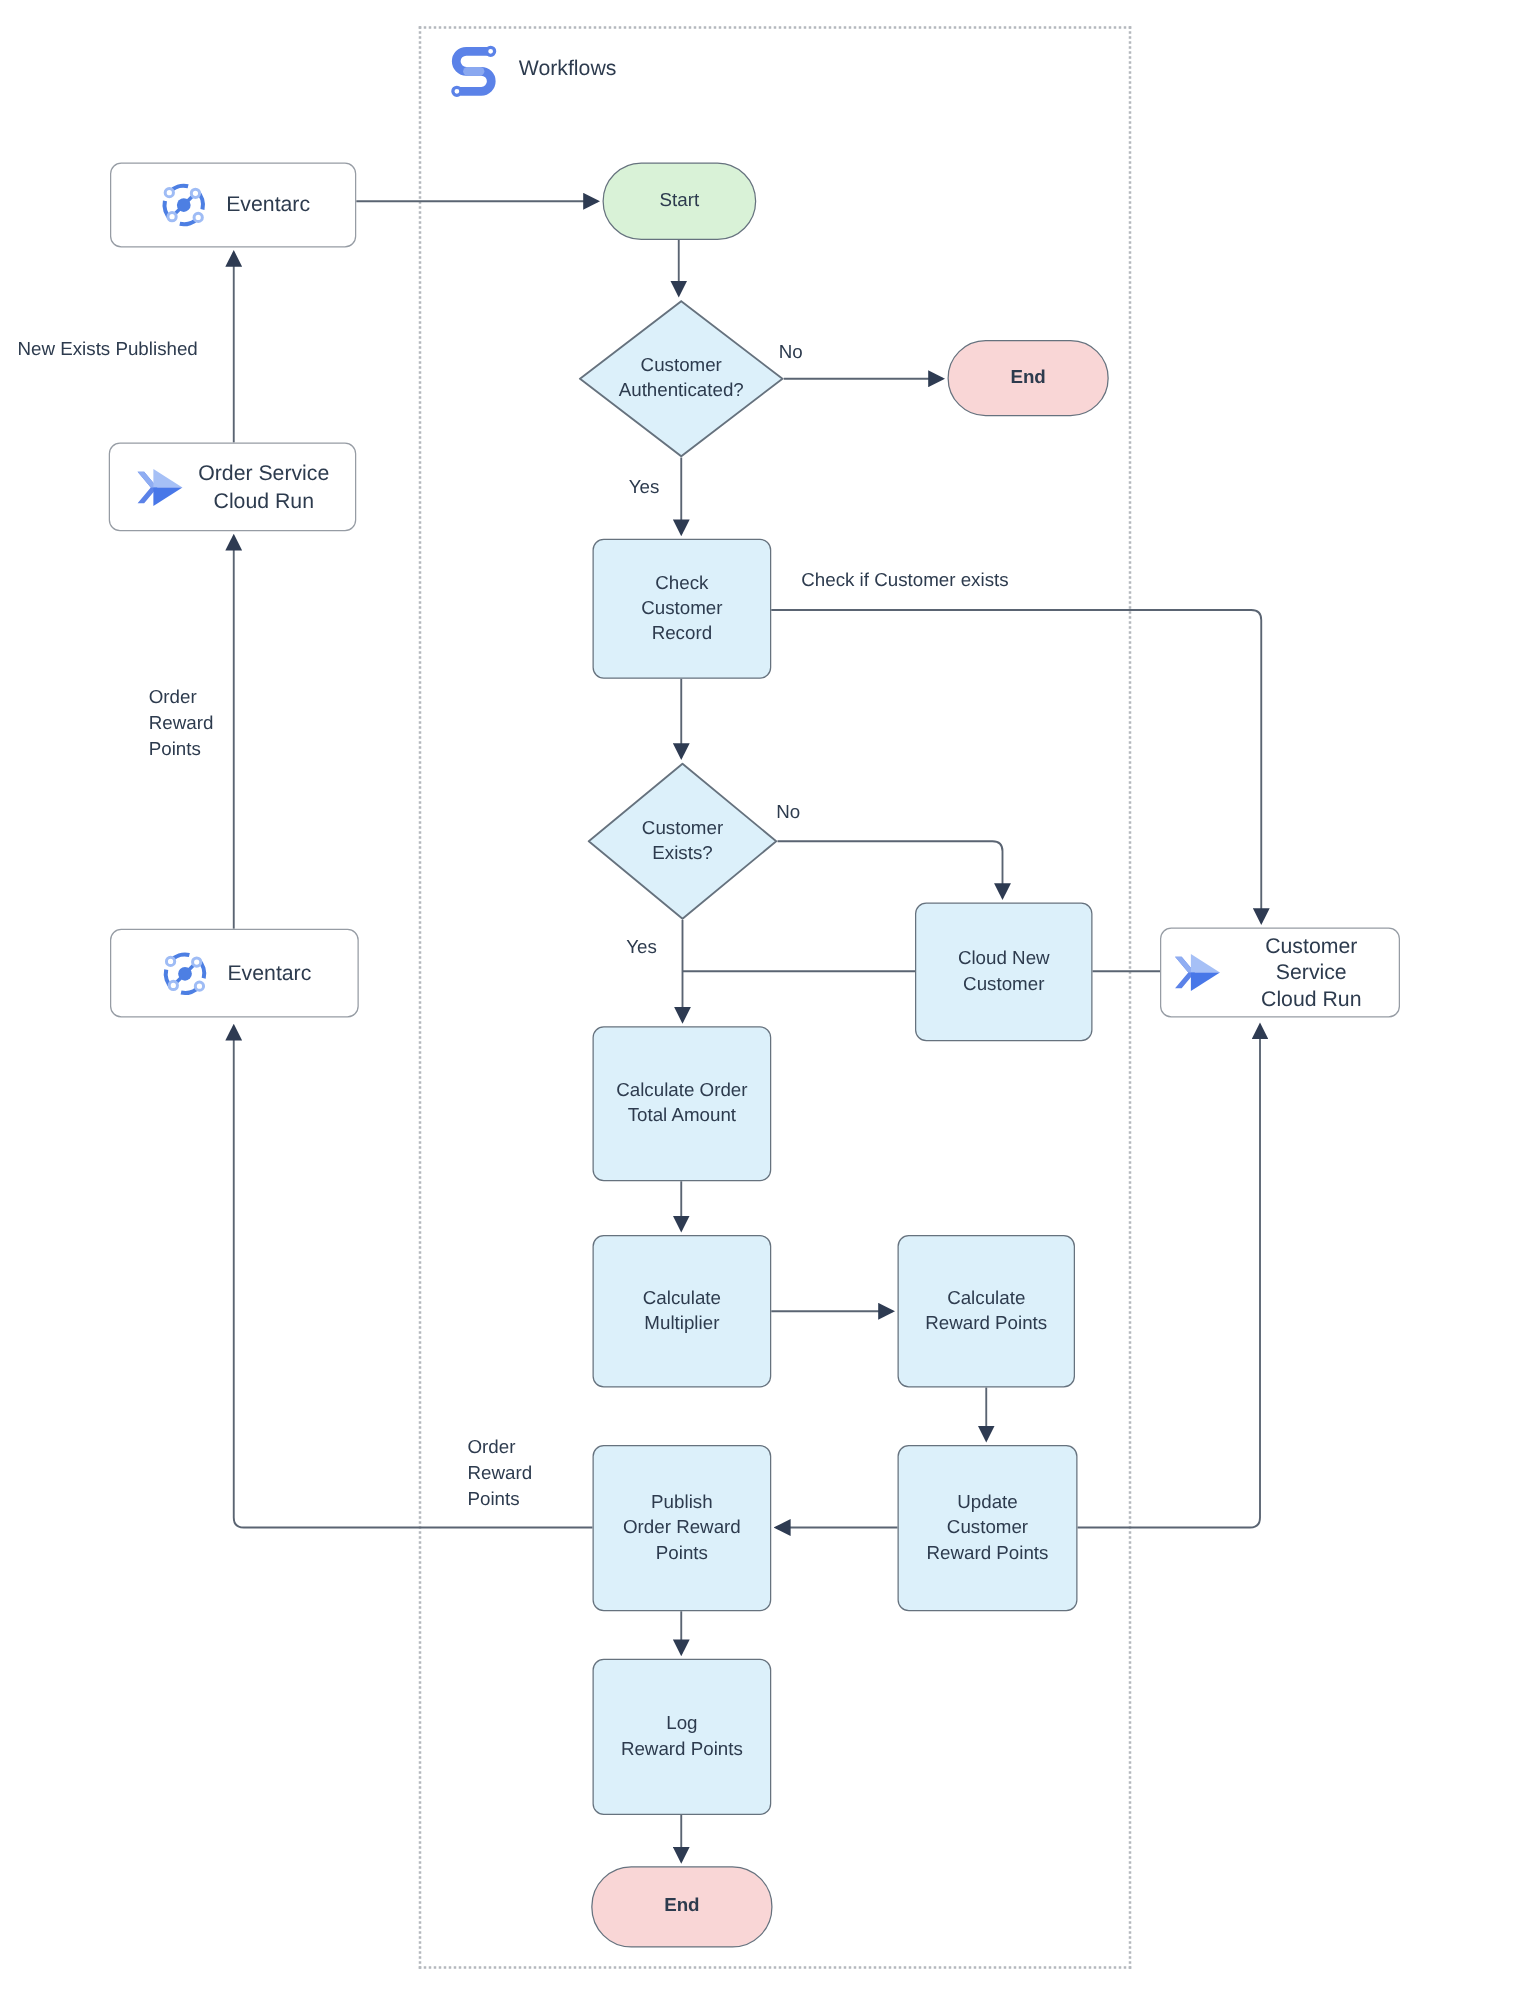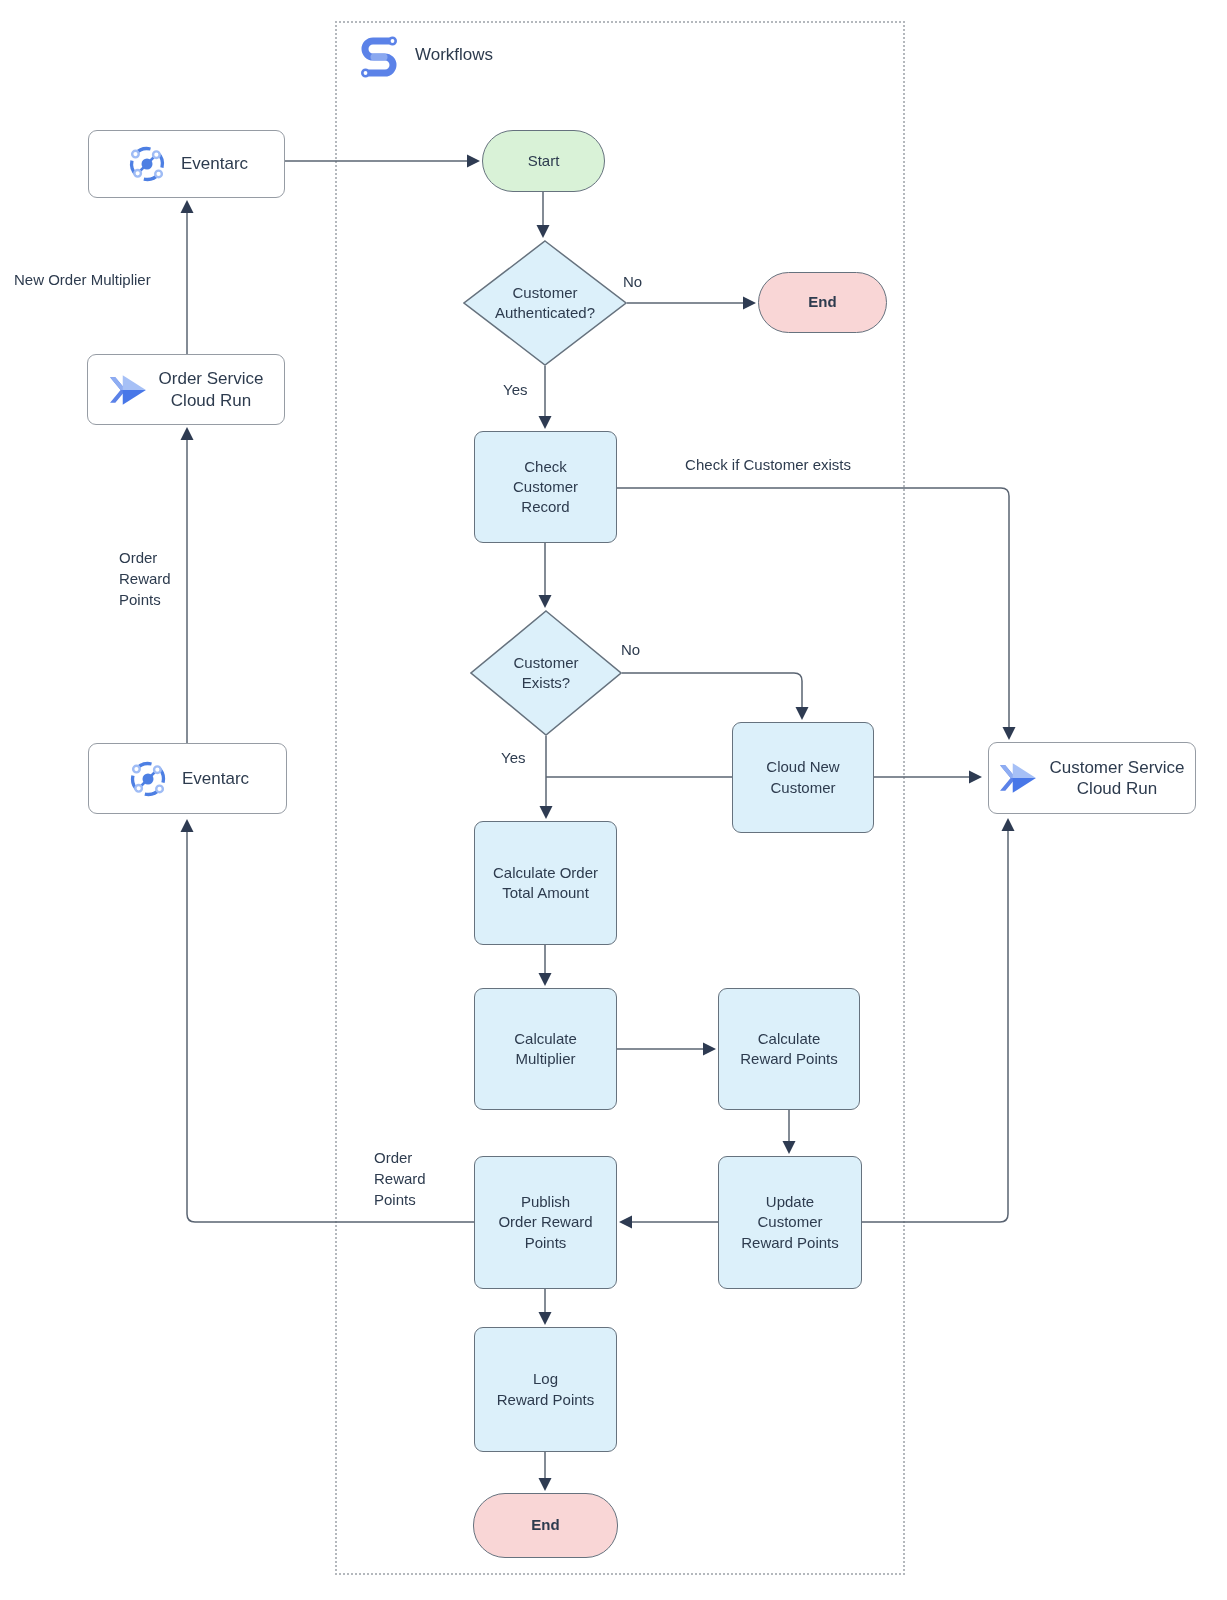--- a/index.html
+++ b/index.html
@@ -67,30 +67,30 @@
     <path class="e" d="M789,1110 V1152" marker-end="url(#arr)"></path>
     <path class="e" d="M718,1222 H621" marker-end="url(#arr)"></path>
     <path class="e" d="M862,1222 H1000 Q1008,1222 1008,1214 V820" marker-end="url(#arr)"></path>
     <path class="e" d="M474,1222 H195 Q187,1222 187,1214 V821" marker-end="url(#arr)"></path>
     <path class="e" d="M545,1289 V1323" marker-end="url(#arr)"></path>
     <path class="e" d="M545,1452 V1489" marker-end="url(#arr)"></path>
     <path class="e" d="M187,743 V429" marker-end="url(#arr)"></path>
     <path class="e" d="M187,354 V202" marker-end="url(#arr)"></path>
   </svg>
 
-  <div class="edge-label" style="left:14px;top:269px;">New Order Multiplier</div>
+  <div class="edge-label" style="left:14px;top:269px;">New Exists Published</div>
   <div class="edge-label" style="left:119px;top:547px;">Order
 Reward
 Points</div>
   <div class="edge-label" style="left:374px;top:1147px;">Order
 Reward
 Points</div>
   <div class="edge-label" style="left:503px;top:379px;">Yes</div>
   <div class="edge-label" style="left:623px;top:271px;">No</div>
-  <div class="edge-label" style="left:641px;top:454px;width:210px;text-align:right;">Check if Customer exists</div>
+  <div class="edge-label" style="left:641px;top:454px;width:210px;">Check if Customer exists</div>
   <div class="edge-label" style="left:621px;top:639px;">No</div>
   <div class="edge-label" style="left:501px;top:747px;">Yes</div>
 
   <div class="node service" style="left:88px;top:130px;width:197px;height:68px;">
     <svg class="icon" width="44" height="44" viewBox="0 0 40 40">
       <circle cx="20" cy="20" r="14" fill="none" stroke="#4d7fe3" stroke-width="3" stroke-dasharray="15 7" transform="rotate(40 20 20)"></circle>
       <line x1="11.5" y1="28.5" x2="28.5" y2="11.5" stroke="#4d7fe3" stroke-width="2.5"></line>
       <circle cx="20" cy="20" r="5" fill="#4d7fe3"></circle>
       <circle cx="11.5" cy="28.5" r="3" fill="#fff" stroke="#9fbcf5" stroke-width="2.2"></circle>
       <circle cx="28.5" cy="11.5" r="3" fill="#fff" stroke="#9fbcf5" stroke-width="2.2"></circle>
@@ -117,21 +117,21 @@
       <line x1="11.5" y1="28.5" x2="28.5" y2="11.5" stroke="#4d7fe3" stroke-width="2.5"></line>
       <circle cx="20" cy="20" r="5" fill="#4d7fe3"></circle>
       <circle cx="11.5" cy="28.5" r="3" fill="#fff" stroke="#9fbcf5" stroke-width="2.2"></circle>
       <circle cx="28.5" cy="11.5" r="3" fill="#fff" stroke="#9fbcf5" stroke-width="2.2"></circle>
       <circle cx="9.5" cy="11" r="3" fill="#fff" stroke="#9fbcf5" stroke-width="2.2"></circle>
       <circle cx="30.5" cy="29" r="3" fill="#fff" stroke="#9fbcf5" stroke-width="2.2"></circle>
     </svg>
     <span class="svc-label">Eventarc</span>
   </div>
 
-  <div class="node service" style="left:988px;top:742px;width:208px;height:72px;">
+  <div class="node service" style="left:928px;top:742px;width:192px;height:72px;">
     <svg class="icon" width="38" height="34" viewBox="0 0 36 32">
       <polygon points="1,4 11,16 1,28 6,28 16,16 6,4" fill="#5b82e8"></polygon>
       <polygon points="1,4 6,4 16,16 11,16" fill="#8fadf2"></polygon>
       <polygon points="13,2 35,16 13,16" fill="#a6c0f6"></polygon>
       <polygon points="13,16 35,16 13,30" fill="#4877e8"></polygon>
     </svg>
     <span class="svc-label">Customer Service
 Cloud Run</span>
   </div>
 

